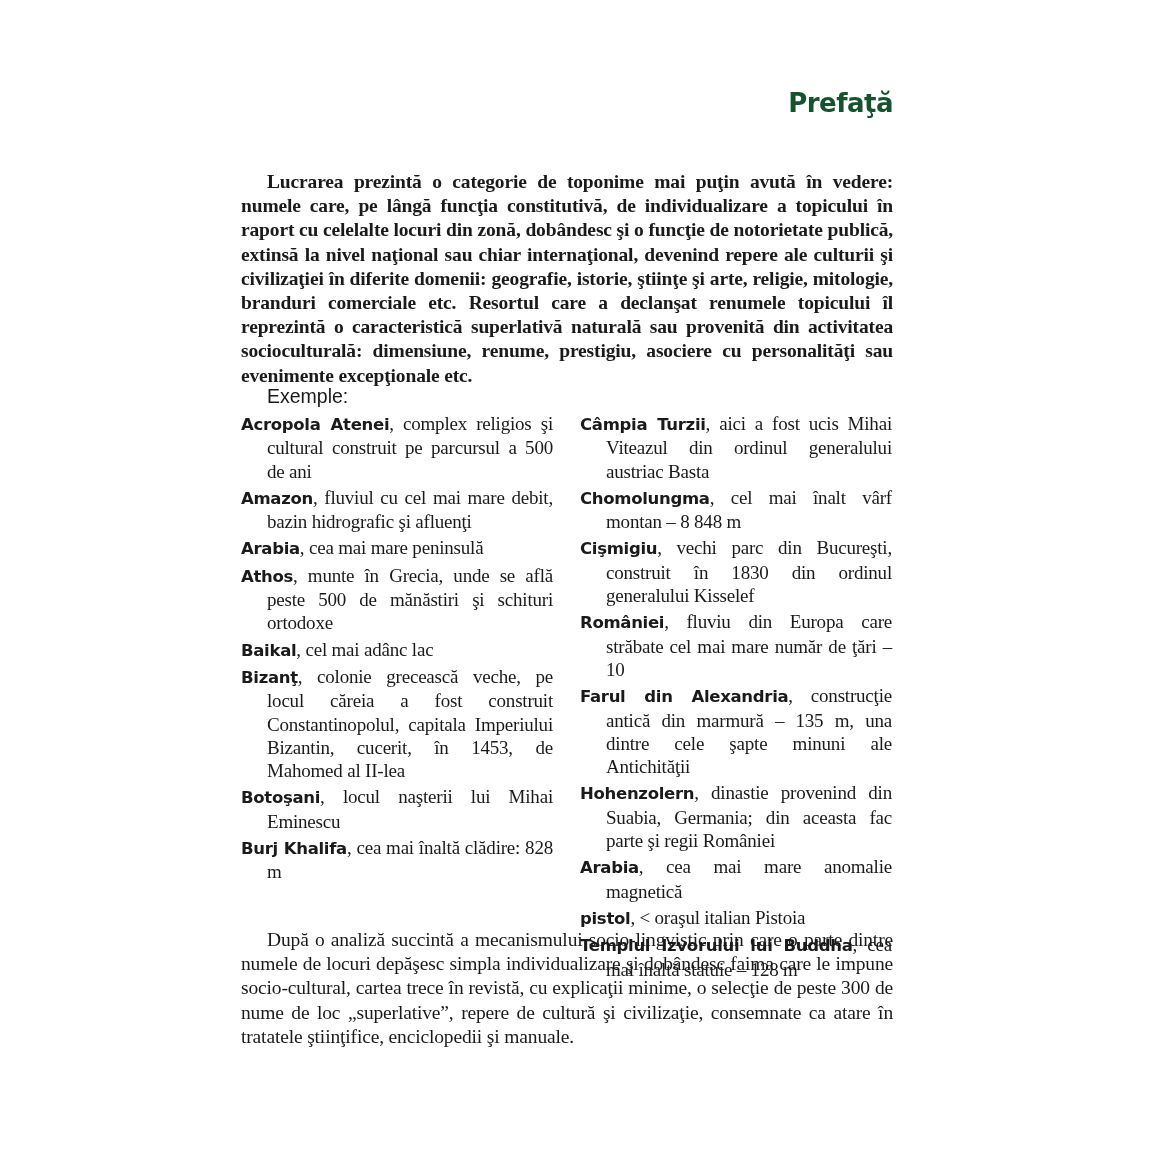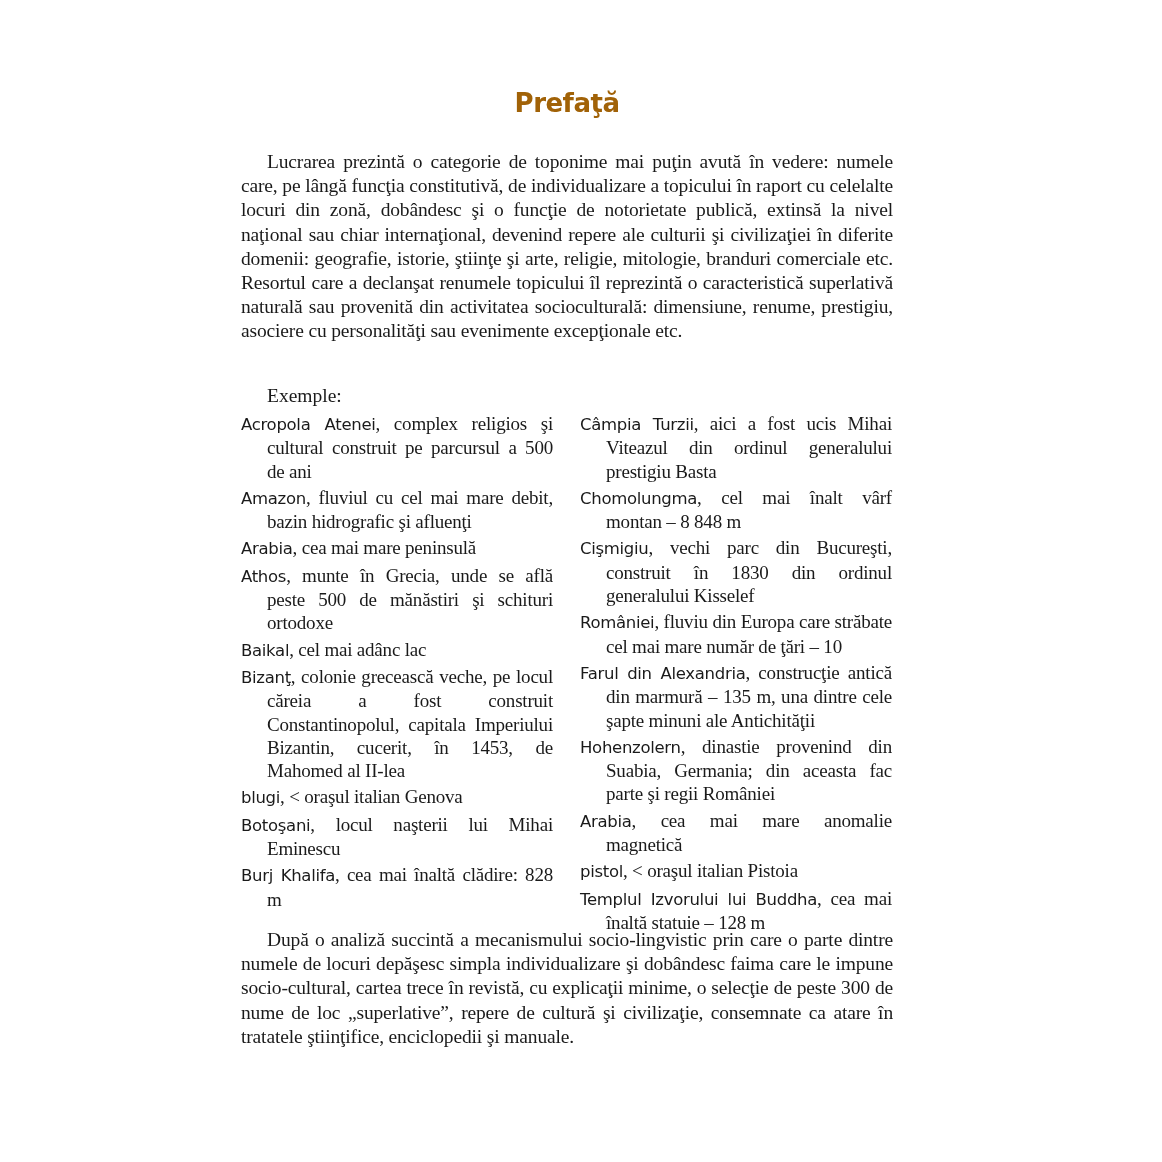--- a/index.html
+++ b/index.html
@@ -18,43 +18,43 @@
       position: absolute;
       left: 241px;
       top: 0;
       width: 652px;
     }
     .title {
       position: absolute;
       top: 88px;
       left: 0;
       width: 652px;
-      text-align: center;
+      text-align: right;
       font-family: "DejaVu Sans", sans-serif;
       font-weight: bold;
       font-size: 26px;
       letter-spacing: -0.5px;
-      color: #a16207;
+      color: #14532d;
       margin: 0;
     }
     .para {
       font-family: "Liberation Serif", serif;
       font-size: 19.5px;
       line-height: 24.2px;
       text-align: justify;
       margin: 0;
       text-indent: 26px;
       letter-spacing: -0.15px;
     }
-    .intro { position: absolute; top: 150px; left: 0; width: 652px; }
+    .intro { position: absolute; top: 170px; left: 0; width: 652px; font-weight: bold; }
     .examples-label {
       position: absolute;
       top: 384px;
       left: 26px;
-      font-family: Liberation Serif, serif;
+      font-family: Liberation Sans, sans-serif;
       font-size: 19.5px;
       line-height: 24px;
       margin: 0;
     }
     .col {
       position: absolute;
       top: 412px;
       width: 312px;
     }
     .col-left { left: 0; }
@@ -64,21 +64,21 @@
       font-size: 19px;
       line-height: 23.3px;
       padding-left: 26px;
       text-indent: -26px;
       text-align: justify;
       margin: 0 0 3px 0;
       letter-spacing: -0.2px;
     }
     .term {
       font-family: "DejaVu Sans", sans-serif;
-      font-weight: normal;
+      font-weight: bold;
       font-size: 16.5px;
       letter-spacing: -0.3px;
     }
     .outro { position: absolute; top: 928px; left: 0; width: 652px; }
   </style>
 </head>
 <body>
 
 <div class="page">
   <h1 class="title">Prefaţă</h1>
@@ -87,27 +87,26 @@
 
   <p class="examples-label">Exemple:</p>
 
   <div class="col col-left">
     <p class="entry"><span class="term">Acropola Atenei</span><span>, complex religios şi cultural construit pe parcursul a 500 de ani</span></p>
     <p class="entry"><span class="term">Amazon</span><span>, fluviul cu cel mai mare debit, bazin hidrografic şi afluenţi</span></p>
     <p class="entry"><span class="term">Arabia</span><span>, cea mai mare peninsulă</span></p>
     <p class="entry"><span class="term">Athos</span><span>, munte în Grecia, unde se află peste 500 de mănăstiri şi schituri ortodoxe</span></p>
     <p class="entry"><span class="term">Baikal</span><span>, cel mai adânc lac</span></p>
     <p class="entry"><span class="term">Bizanţ</span><span>, colonie grecească veche, pe locul căreia a fost construit Constantinopolul, capitala Imperiului Bizantin, cucerit, în 1453, de Mahomed al II-lea</span></p>
-    <p class="entry"><span class="term">blugi</span><span>, &lt; oraşul italian Genova</span></p>
     <p class="entry"><span class="term">Botoşani</span><span>, locul naşterii lui Mihai Eminescu</span></p>
     <p class="entry"><span class="term">Burj Khalifa</span><span>, cea mai înaltă clădire: 828 m</span></p>
   </div>
 
   <div class="col col-right">
-    <p class="entry"><span class="term">Câmpia Turzii</span><span>, aici a fost ucis Mihai Viteazul din ordinul generalului prestigiu Basta</span></p>
+    <p class="entry"><span class="term">Câmpia Turzii</span><span>, aici a fost ucis Mihai Viteazul din ordinul generalului austriac Basta</span></p>
     <p class="entry"><span class="term">Chomolungma</span><span>, cel mai înalt vârf montan – 8 848 m</span></p>
     <p class="entry"><span class="term">Cişmigiu</span><span>, vechi parc din Bucureşti, construit în 1830 din ordinul generalului Kisselef</span></p>
     <p class="entry"><span class="term">României</span><span>, fluviu din Europa care străbate cel mai mare număr de ţări – 10</span></p>
     <p class="entry"><span class="term">Farul din Alexandria</span><span>, construcţie antică din marmură – 135 m, una dintre cele şapte minuni ale Antichităţii</span></p>
     <p class="entry"><span class="term">Hohenzolern</span><span>, dinastie provenind din Suabia, Germania; din aceasta fac parte şi regii României</span></p>
     <p class="entry"><span class="term">Arabia</span><span>, cea mai mare anomalie magnetică</span></p>
     <p class="entry"><span class="term">pistol</span><span>, &lt; oraşul italian Pistoia</span></p>
     <p class="entry"><span class="term">Templul Izvorului lui Buddha</span><span>, cea mai înaltă statuie – 128 m</span></p>
   </div>
 

